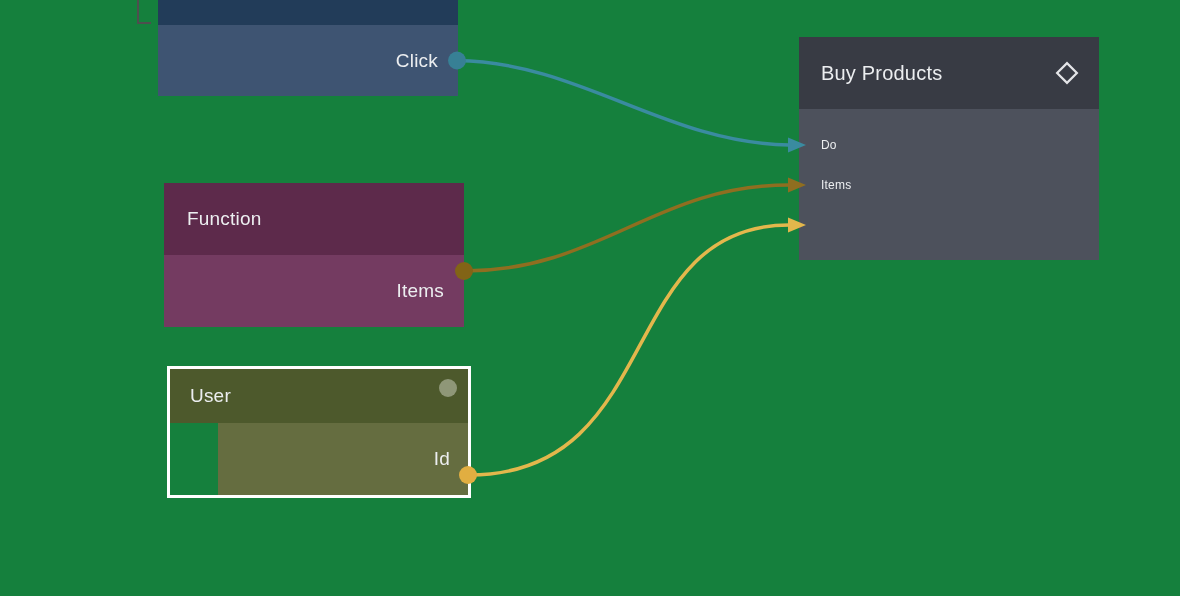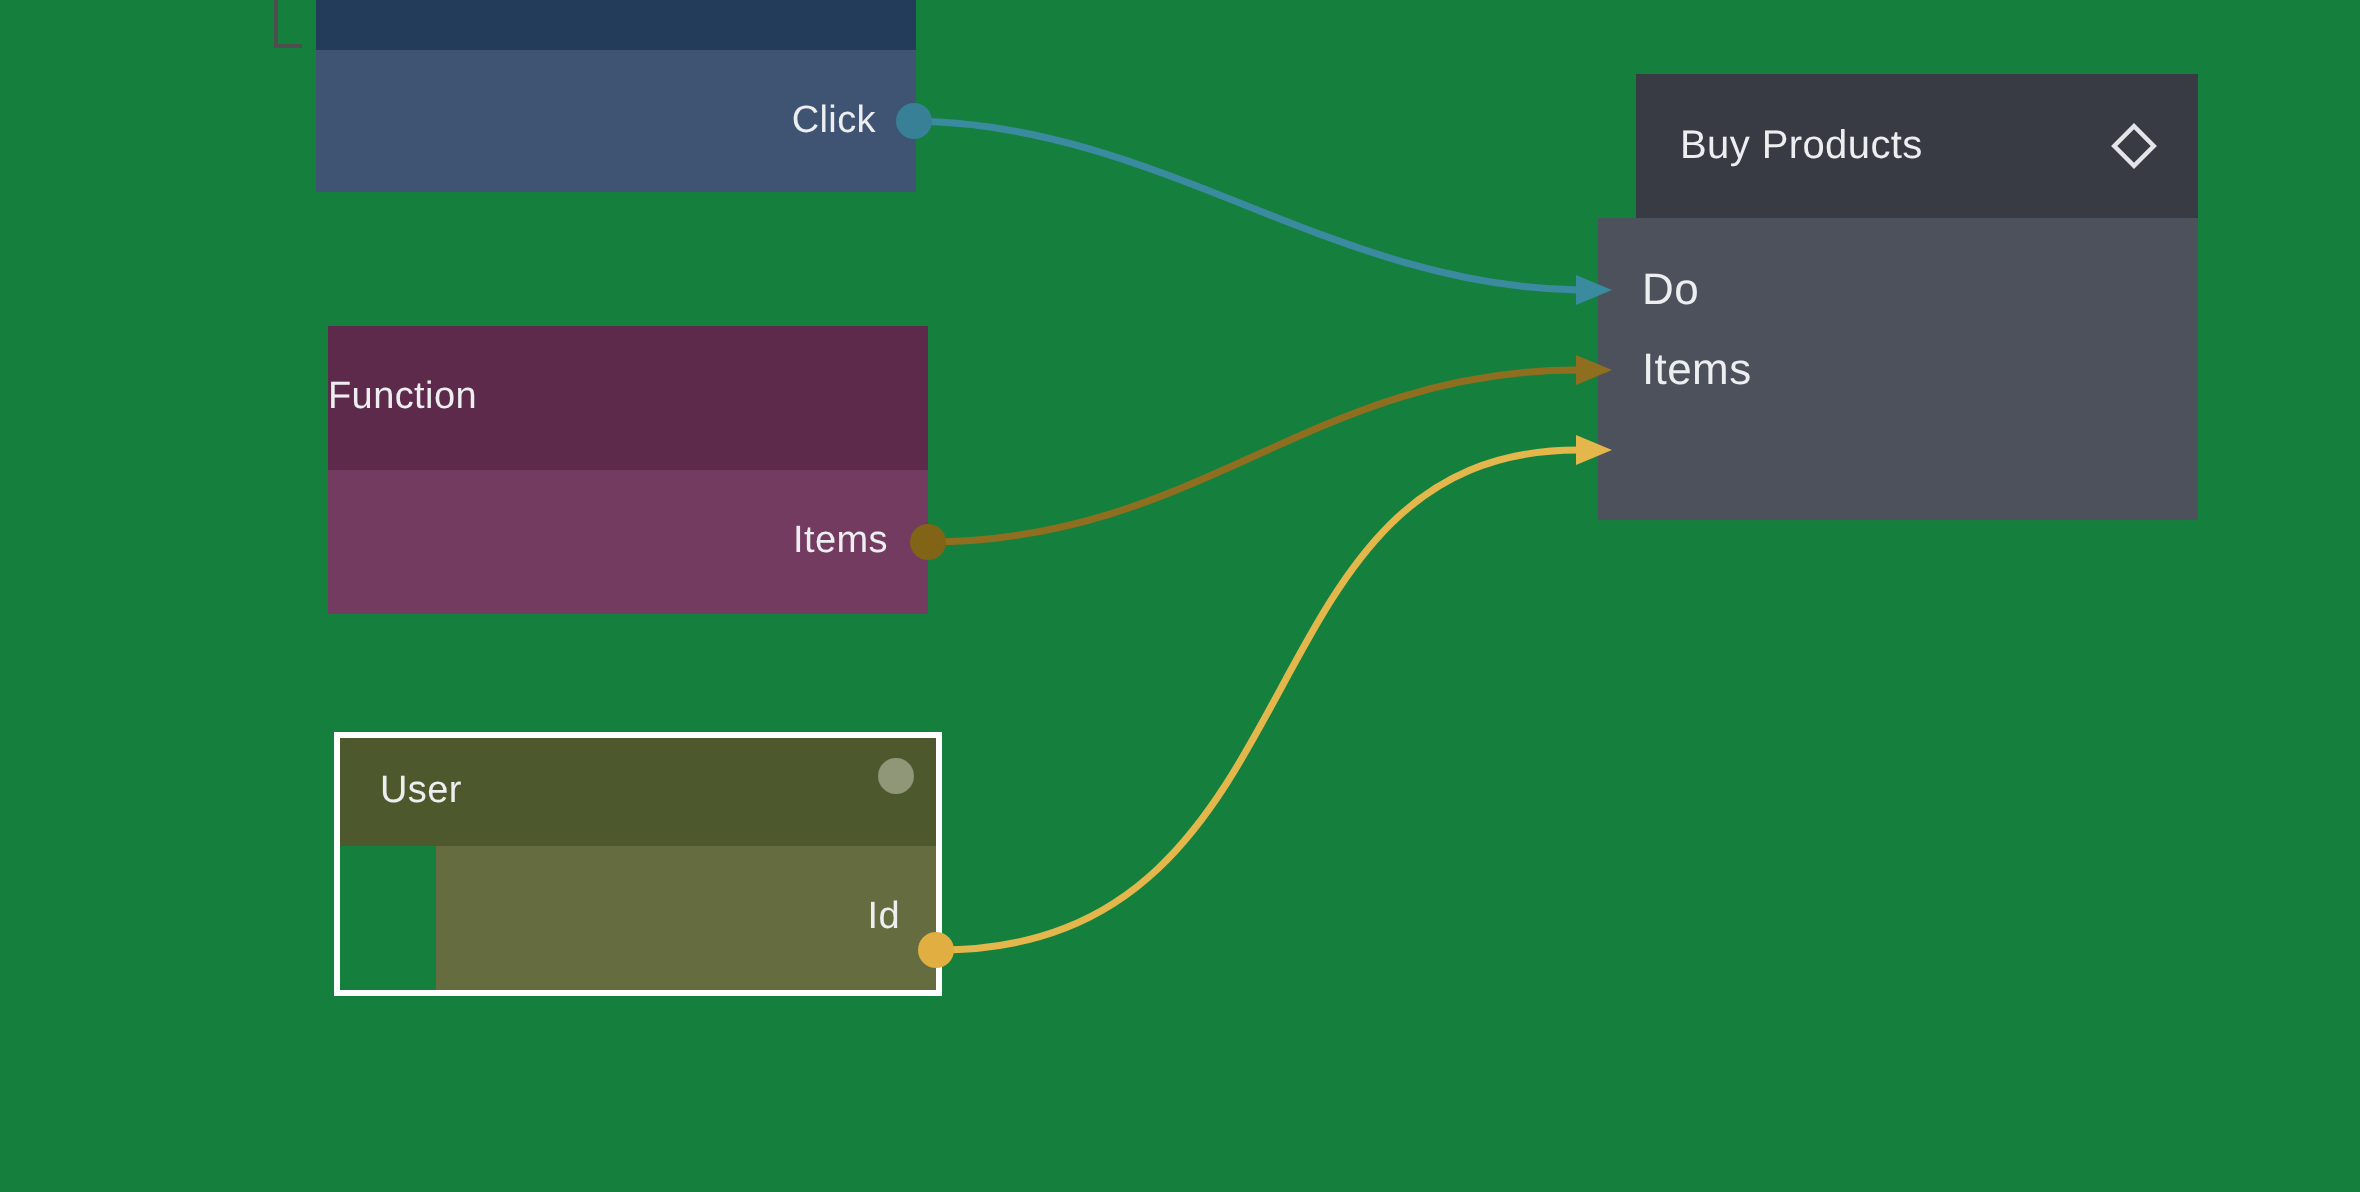--- a/index.html
+++ b/index.html
@@ -23,37 +23,37 @@
     border-left:2px solid #4e4e4e;border-bottom:2px solid #4e4e4e;
   }
 
   
   .node-click{left:158px;top:-47px;width:300px;}
   .node-click .node-header{height:72px;}
   .node-click .node-body{height:71px;display:flex;align-items:center;justify-content:flex-end;padding-right:20px;}
 
   
   .node-function{left:164px;top:163px;width:300px;}
-  .node-function .node-header{height:72px;}
+  .node-function .node-header{height:72px;padding-left:23px;margin-top:20px;}
   .node-function .node-body{height:72px;display:flex;align-items:center;justify-content:flex-end;padding-right:20px;}
 
   
   .node-user{left:167px;top:366px;border:3px solid #ffffff;width:298px;}
   .node-user .node-header{height:54px;padding-left:20px;position:relative;}
   .node-user .node-body{height:72px;display:flex;align-items:center;justify-content:flex-end;padding-right:18px;margin-left:48px;}
   .status-dot{
     position:absolute;right:11px;top:10px;width:18px;height:18px;border-radius:50%;
   }
 
   
   .node-buy{left:799px;top:37px;width:300px;}
-  .node-buy .node-header{height:72px;padding-left:22px;padding-right:18px;justify-content:space-between;margin-left:19px;}
+  .node-buy .node-header{height:72px;padding-left:22px;padding-right:18px;justify-content:space-between;}
   .node-buy .node-title{font-size:20px;}
   .node-buy .node-body{height:151px;padding-top:16px;}
-  .input-row{height:40px;display:flex;align-items:center;padding-left:22px;font-size:22px;letter-spacing:.2px;}
+  .input-row{height:40px;display:flex;align-items:center;padding-left:22px;font-size:12px;letter-spacing:.2px;}
 
   .diamond-icon svg{display:block;}
 
   
   .wire-layer{position:absolute;left:0;top:0;width:1180px;height:596px;z-index:5;}
 </style>
 </head>
 <body>
 
 <div class="canvas" style="background-color: #15803d;">

